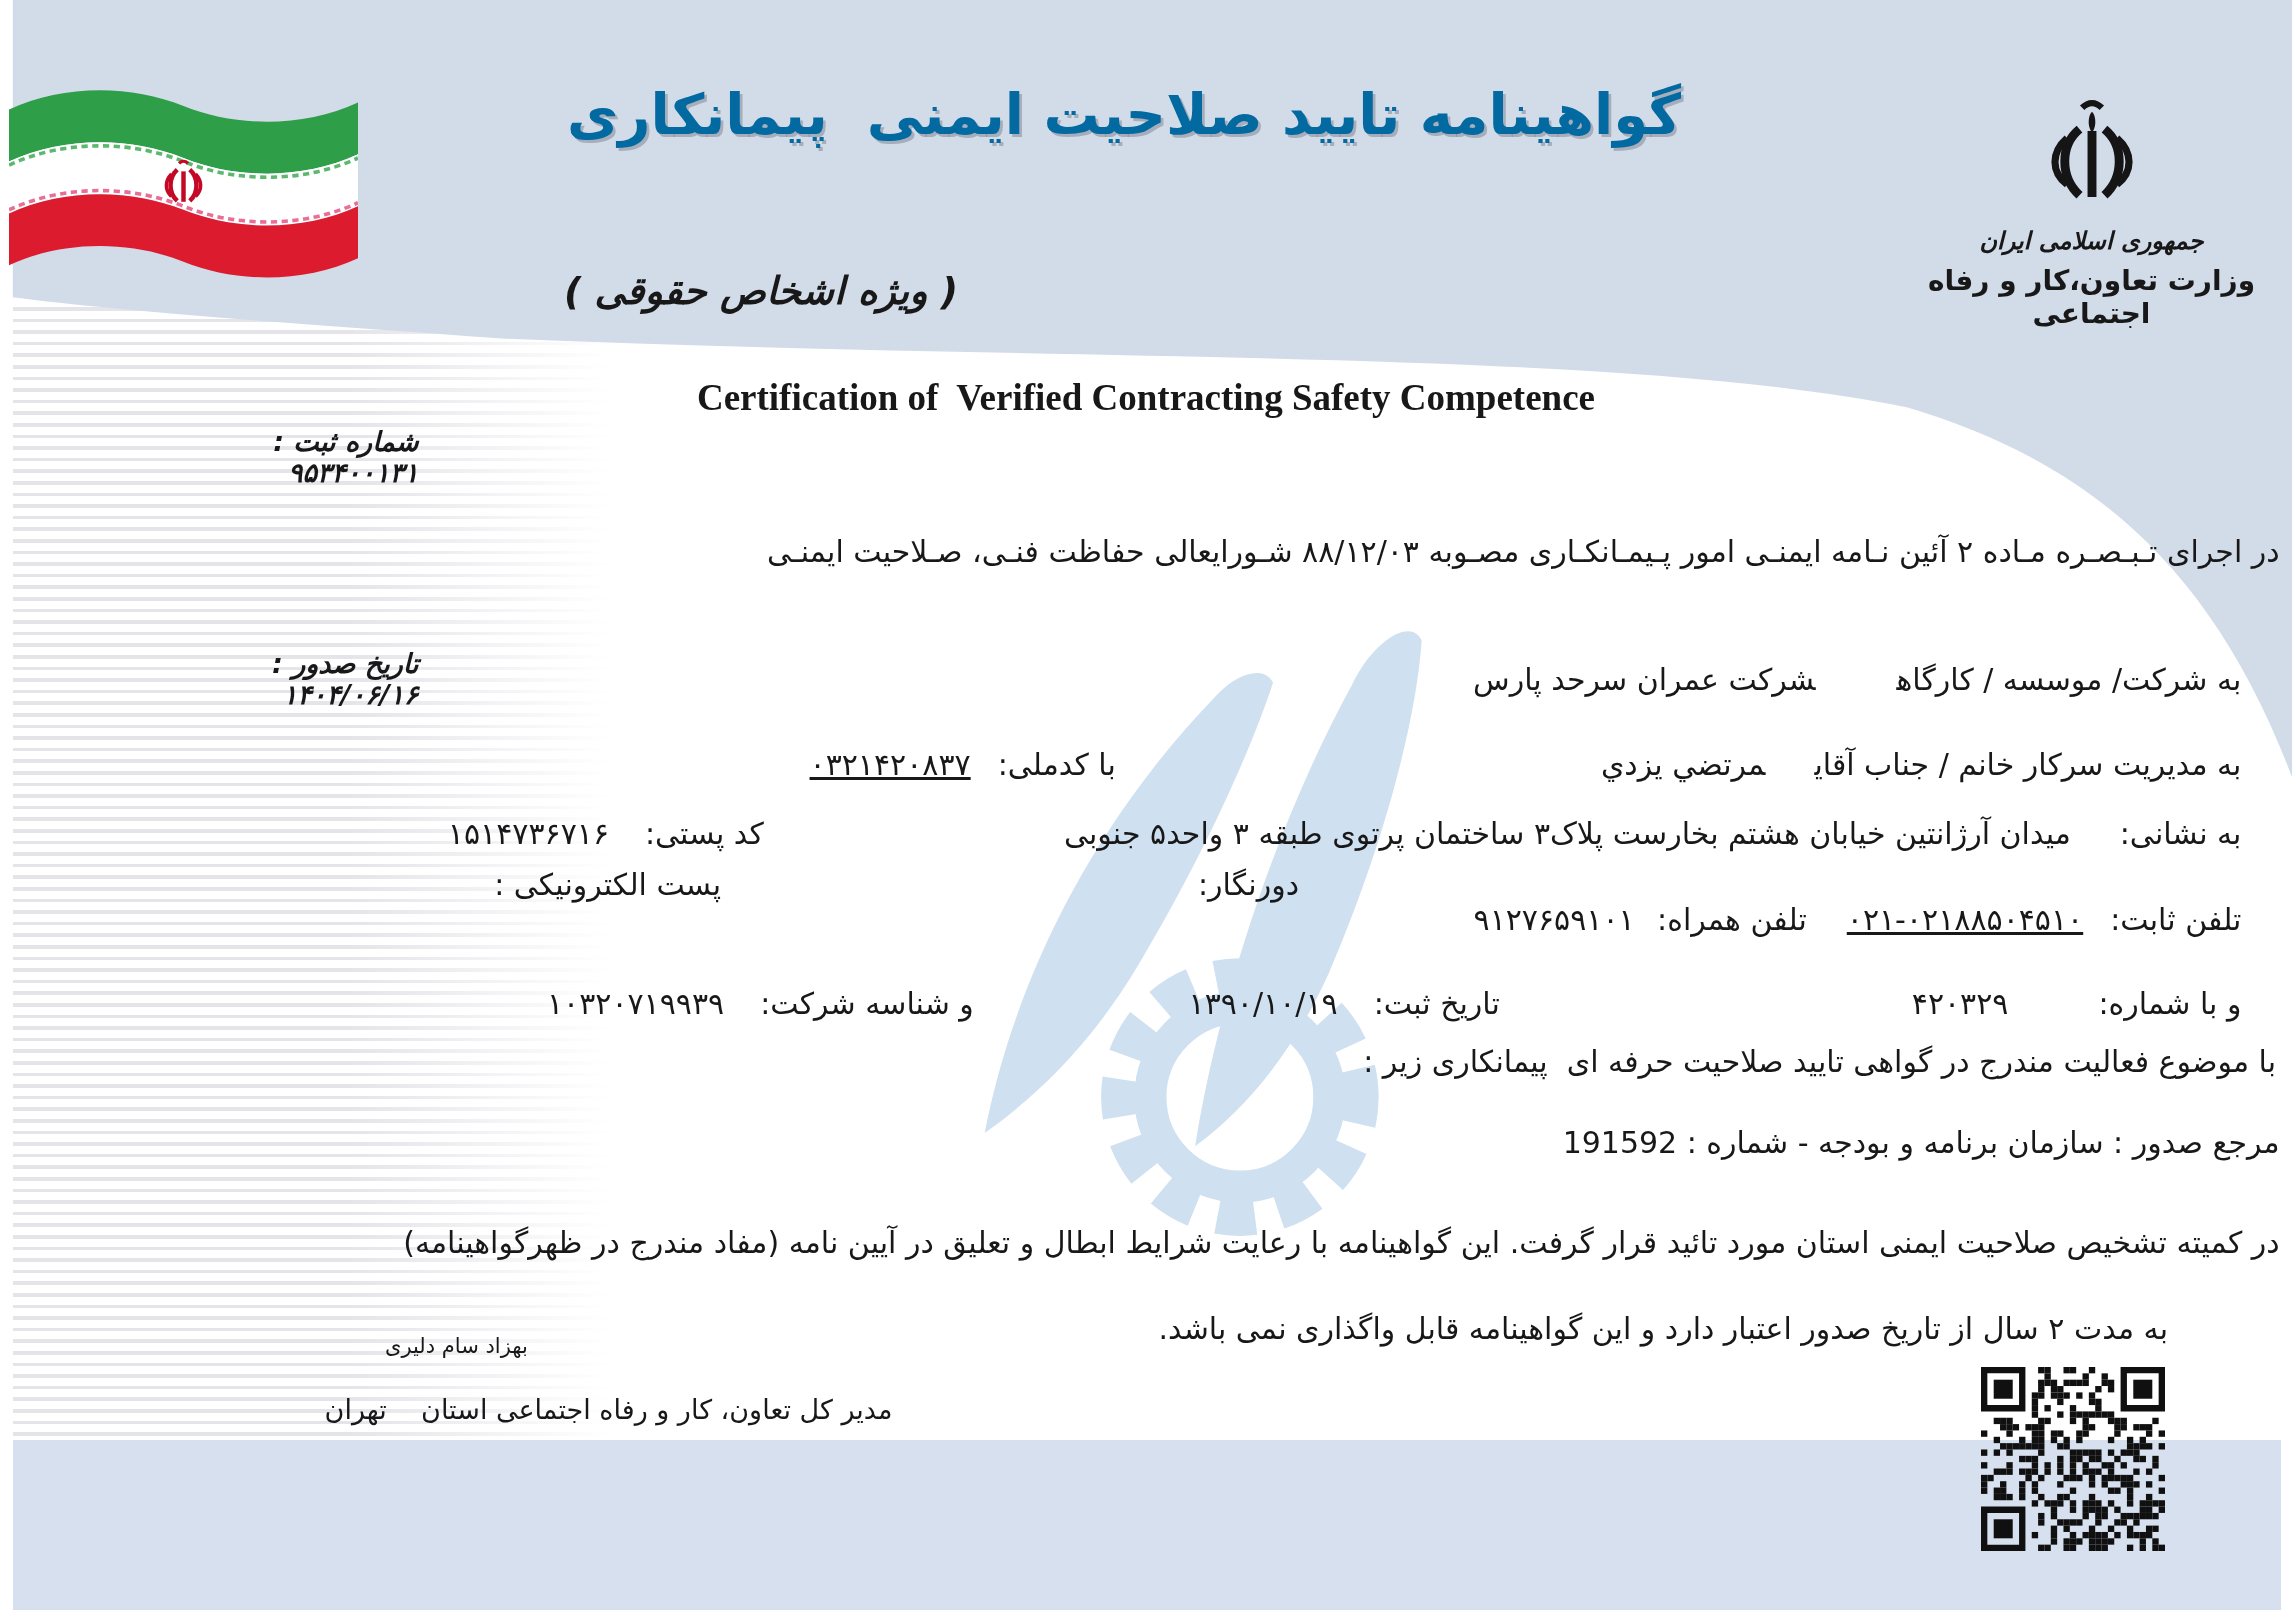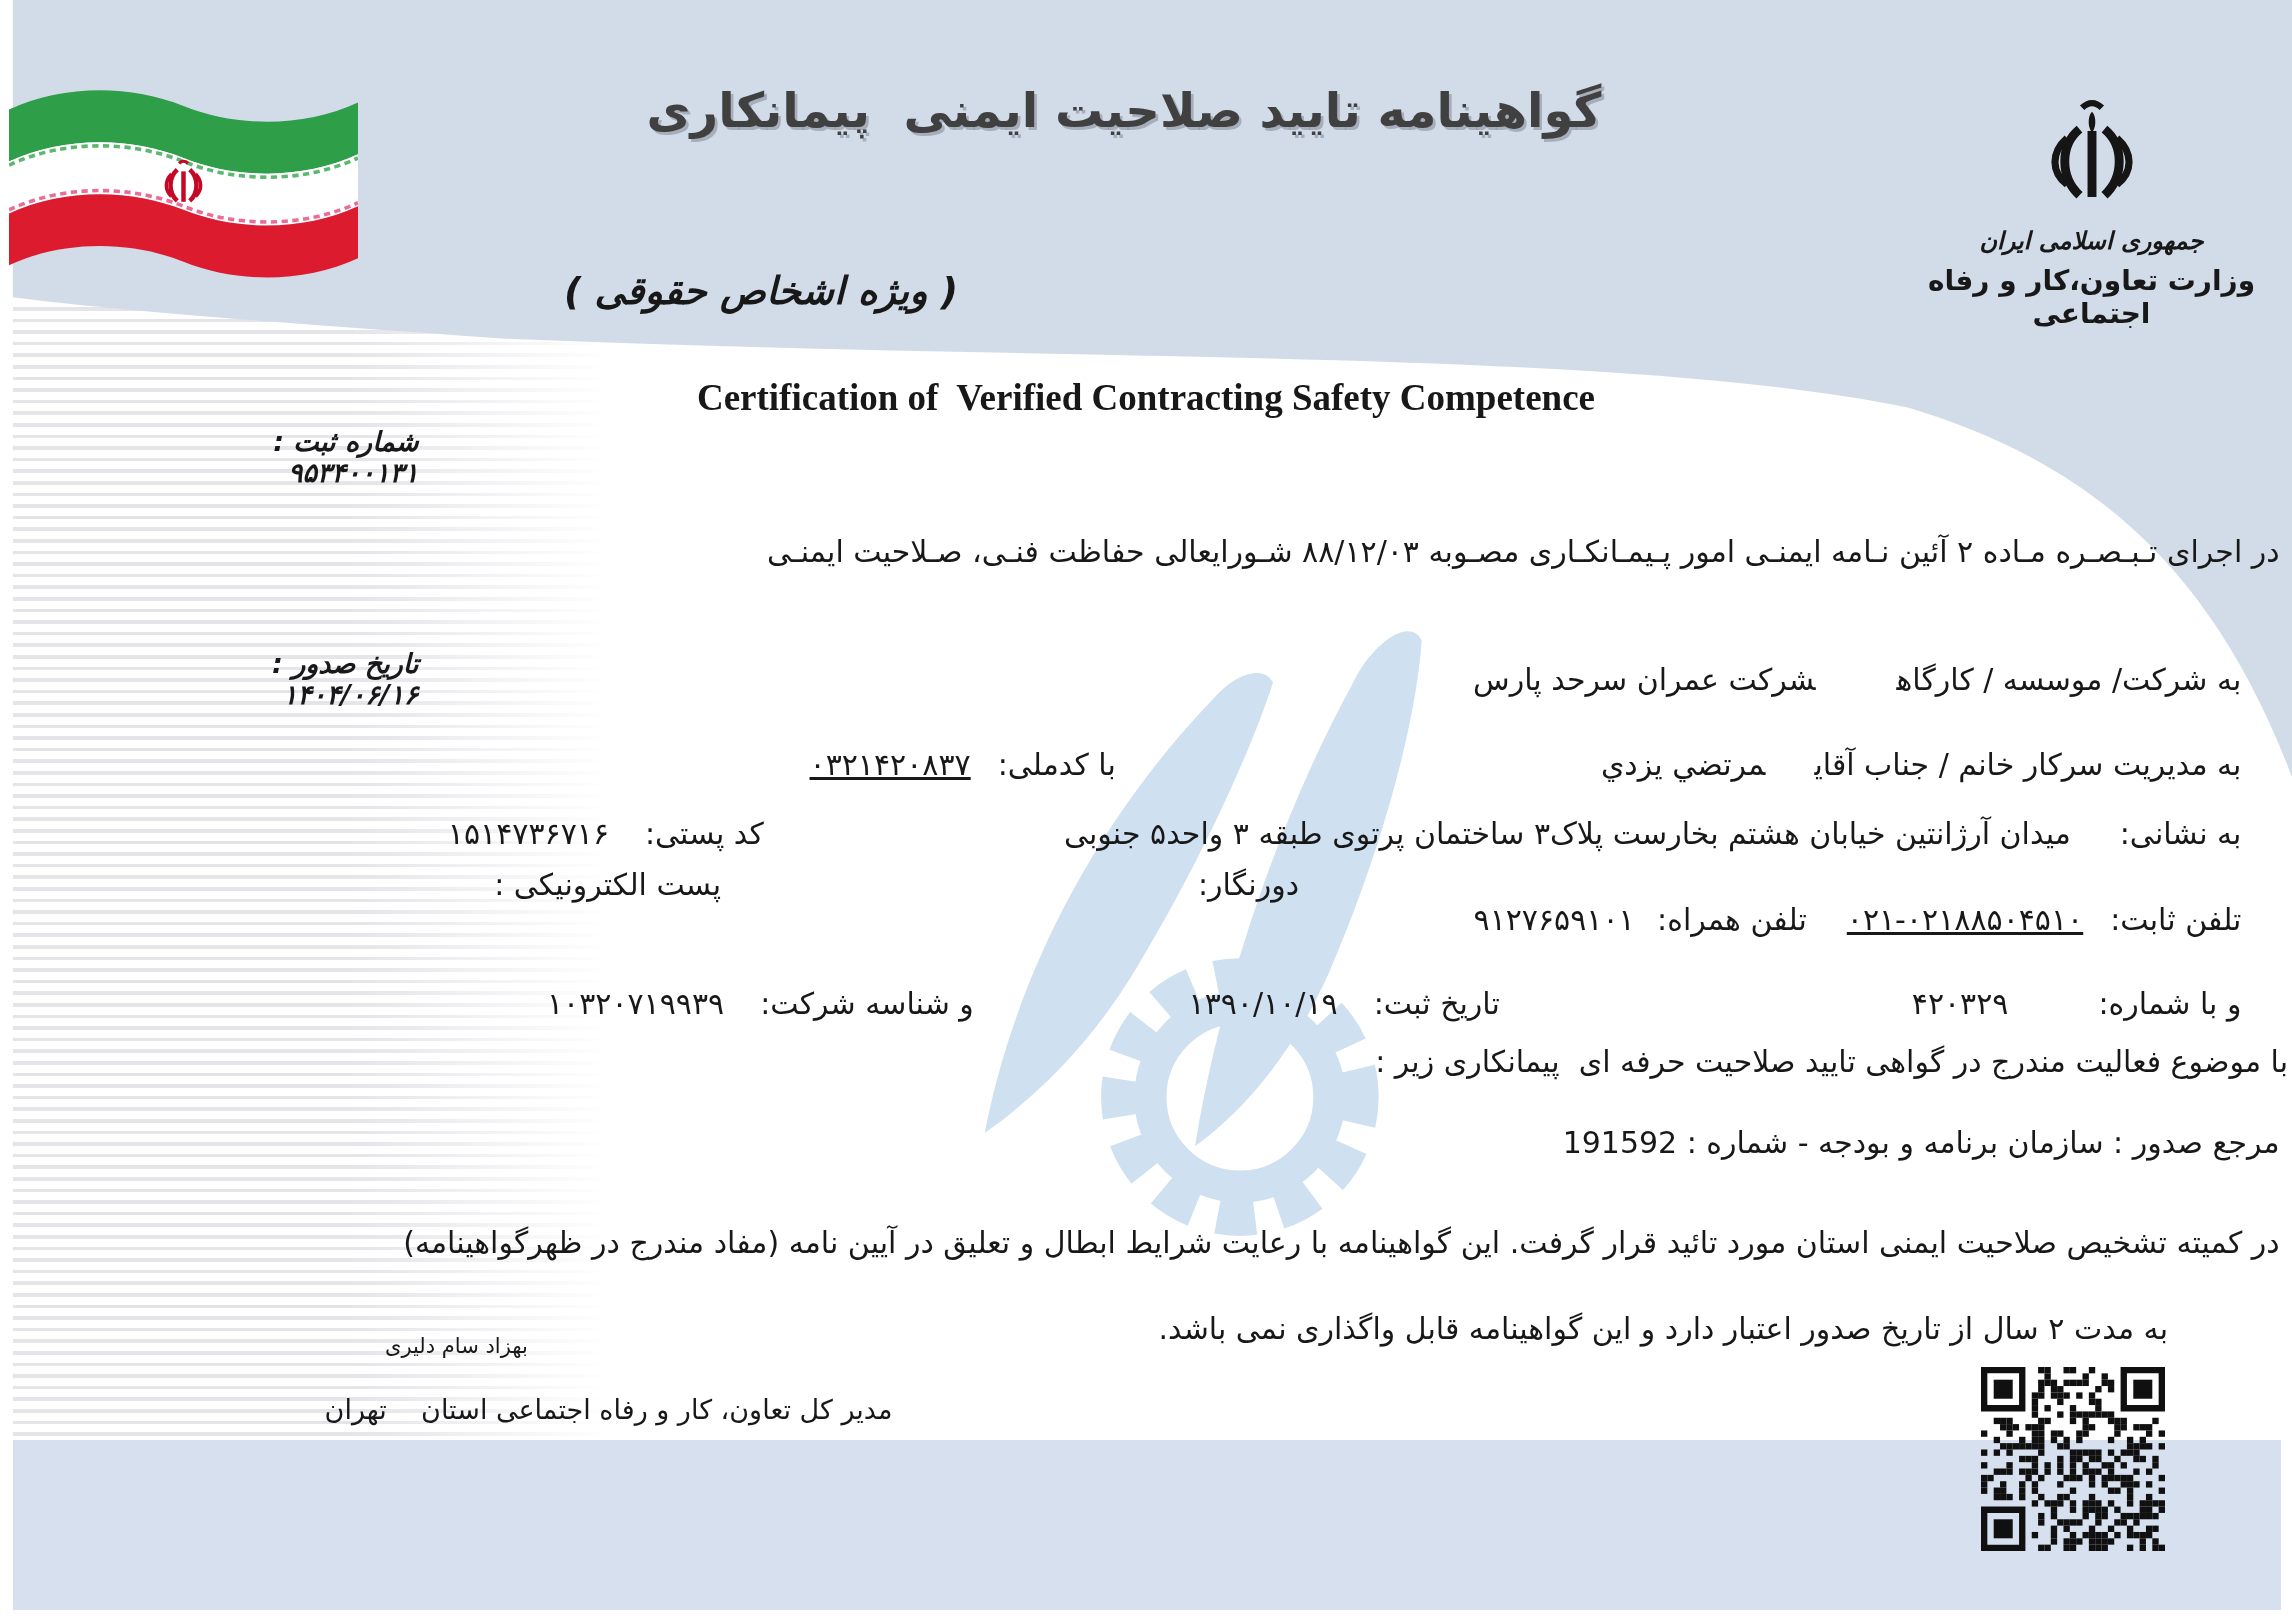--- a/index.html
+++ b/index.html
@@ -15,21 +15,21 @@
             mask-image:linear-gradient(to right,#000 55%,transparent 98%);
   }
   .topband{position:absolute;left:0;top:0;}
   .bottomband{position:absolute;left:12.5px;top:1440px;width:2268px;height:170px;background:#d6e0ee;}
   .watermark{position:absolute;left:922px;top:609px;}
   .flag{position:absolute;left:9px;top:79px;}
   .emblem-block{position:absolute;left:1899px;top:97px;width:385px;text-align:center;}
   .emblem-country{font-size:24px;font-weight:bold;font-style:italic;margin-top:1.8px;}
   .emblem-ministry{font-size:28px;font-weight:bold;margin-top:9px;}
   .title{position:absolute;left:385px;top:82px;width:1478px;text-align:center;
-    font-size:48px;font-weight:bold;white-space:pre;color:#404040;
+    font-size:56px;font-weight:bold;white-space:pre;color:#0369a1;
     text-shadow:2.7px 2.7px 0 rgba(130,135,150,.55);}
   .subtitle{position:absolute;left:564px;top:269px;width:1119px;text-align:left;
     font-size:38px;font-weight:bold;font-style:italic;white-space:pre;}
   .title-en{position:absolute;left:385px;top:376px;width:1522px;text-align:center;direction:ltr;
     font-family:"Liberation Serif","DejaVu Serif",serif;font-size:37px;font-weight:bold;white-space:pre;}
   .regblock{position:absolute;left:90px;top:333px;width:385px;text-align:right;
     font-size:27px;font-weight:bold;font-style:italic;white-space:pre;}
   .regblock .regline{margin-bottom:36px;}
   .row{position:absolute;font-size:30px;white-space:pre;}
   .g90{margin-right:81px;} .g55{margin-right:49px;} .g45{margin-right:40px;}
@@ -138,21 +138,21 @@
   <div class="row" style="right:13.4px;top:951px;">
     <span>و با شماره:</span><span class="g100" dir="ltr">۴۲۰۳۲۹</span>
   </div>
   <div class="row" style="right:755px;top:951px;">
     <span>تاریخ ثبت:</span><span class="g40" dir="ltr">۱۳۹۰/۱۰/۱۹</span>
   </div>
   <div class="row" style="right:1281px;top:951px;">
     <span>و شناسه شرکت:</span><span class="g40" dir="ltr">۱۰۳۲۰۷۱۹۹۳۹</span>
   </div>
 
-  <div class="row" style="right:5px;top:1044px;">با موضوع فعالیت مندرج در گواهی تایید صلاحیت حرفه ای  پیمانکاری زیر :</div>
+  <div class="row" style="right:17px;top:1044px;">با موضوع فعالیت مندرج در گواهی تایید صلاحیت حرفه ای  پیمانکاری زیر :</div>
   <div class="row" style="right:13.4px;top:1125px;">مرجع صدور : سازمان برنامه و بودجه - شماره : 191592</div>
 
   <div class="row" style="right:13.4px;top:1225px;">در کمیته تشخیص صلاحیت ایمنی استان مورد تائید قرار گرفت. این گواهینامه با رعایت شرایط ابطال و تعلیق در آیین نامه (مفاد مندرج در ظهرگواهینامه)</div>
   <div class="row" style="right:125px;top:1311px;">به مدت ۲ سال از تاریخ صدور اعتبار دارد و این گواهینامه قابل واگذاری نمی باشد.</div>
 
   <div class="signame">بهزاد سام دلیری</div>
   <div class="sigtitle">مدیر کل تعاون، کار و رفاه اجتماعی استان    تهران</div>
 
   <div id="qr" class="qr"><svg xmlns="http://www.w3.org/2000/svg" width="184" height="184" viewBox="0 0 203 203">
         <rect x="63" y="0" width="7" height="7" fill="#101010"></rect>

